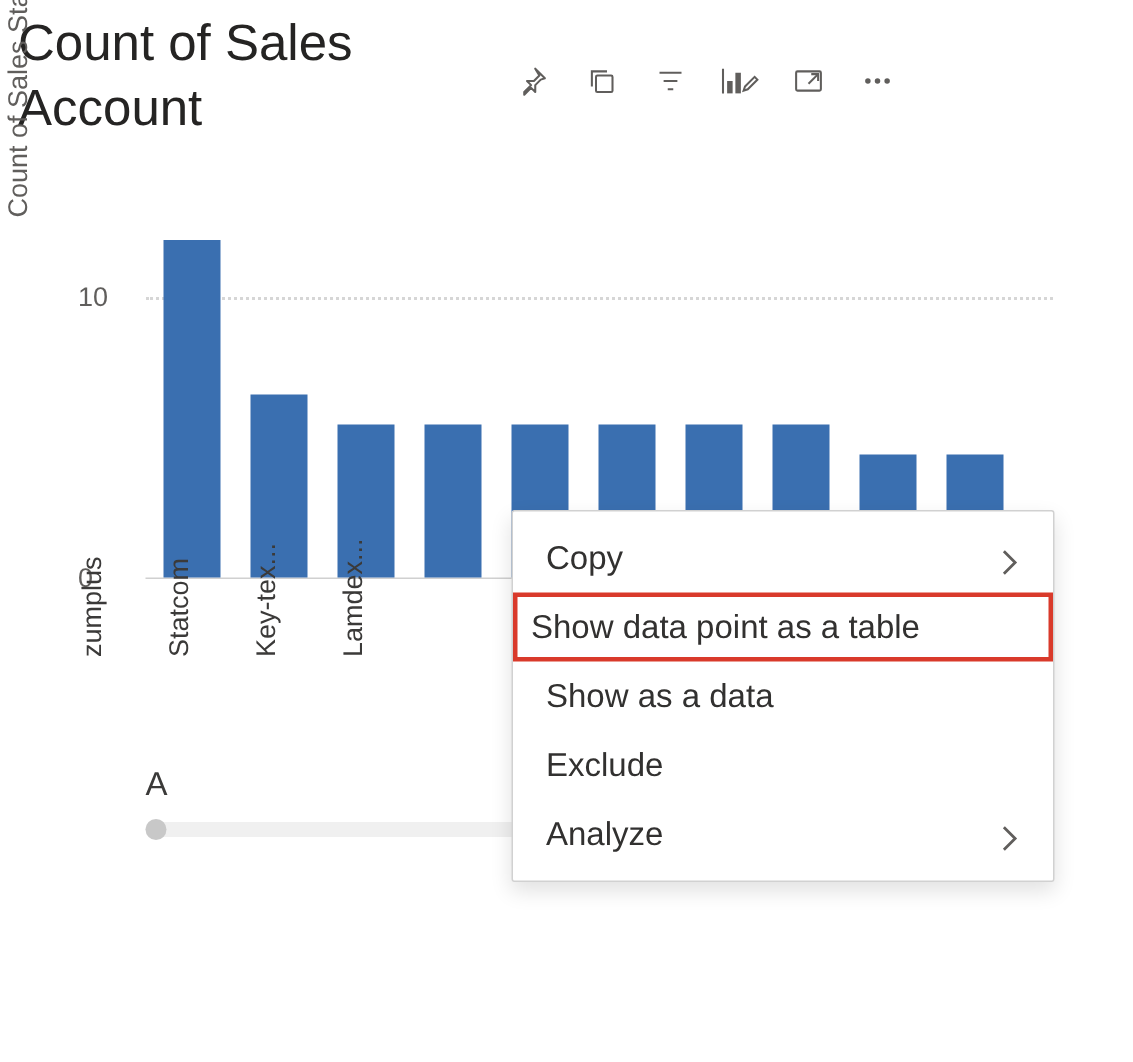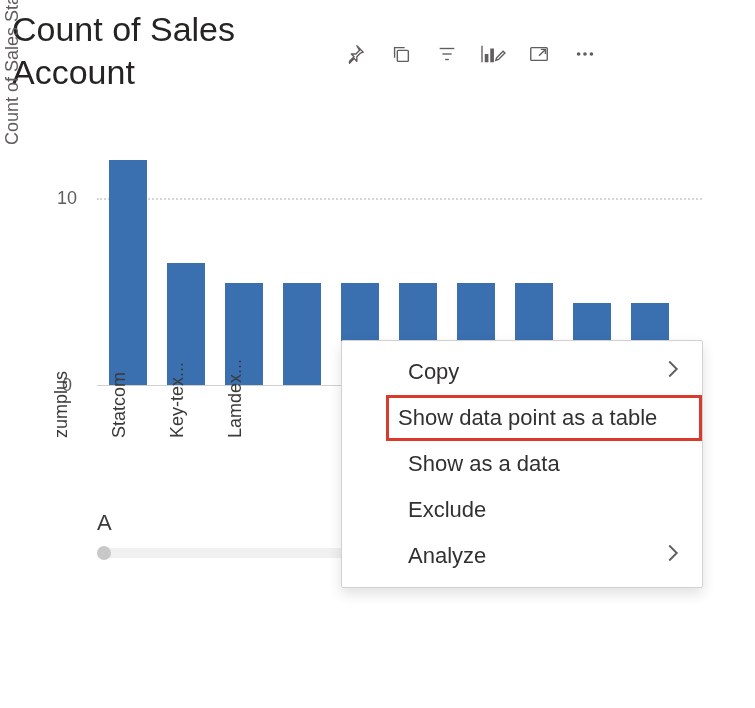--- a/index.html
+++ b/index.html
@@ -63,21 +63,21 @@
     color: #605e5c;
     white-space: nowrap;
   }
   .yaxis-title::after{
     content:"";
   }
   .ytick {
     position: absolute;
     left: 40px;
     width: 30px;
-    text-align: center;
+    text-align: left;
     font-size: 18px;
     color: #605e5c;
   }
   .gridline {
     position: absolute;
     left: 85px;
     right: 30px;
     border-top: 2px dotted #d6d6d6;
     height: 0;
   }
@@ -144,27 +144,26 @@
     top: 340px;
     width: 362px;
     background: #fff;
     border: 1px solid #d1d1d1;
     border-radius: 2px;
     box-shadow: 0 6px 14px rgba(0,0,0,0.12);
     padding: 8px 0;
   }
   .menu-item {
     display: flex;
-    align-items: flex-start;
+    align-items: flex-end;
     justify-content: space-between;
     padding: 10px 22px;
     font-size: 22px;
     color: #323130;
     cursor: pointer;
-    margin-left: 44px;
   }
   .menu-item .chev {
     color: #605e5c;
     display:flex;align-items:center;
   }
   .menu-item.highlight {
     outline: 3px solid #d93a2b;
     outline-offset: -3px;
     padding-left: 12px;
   }

